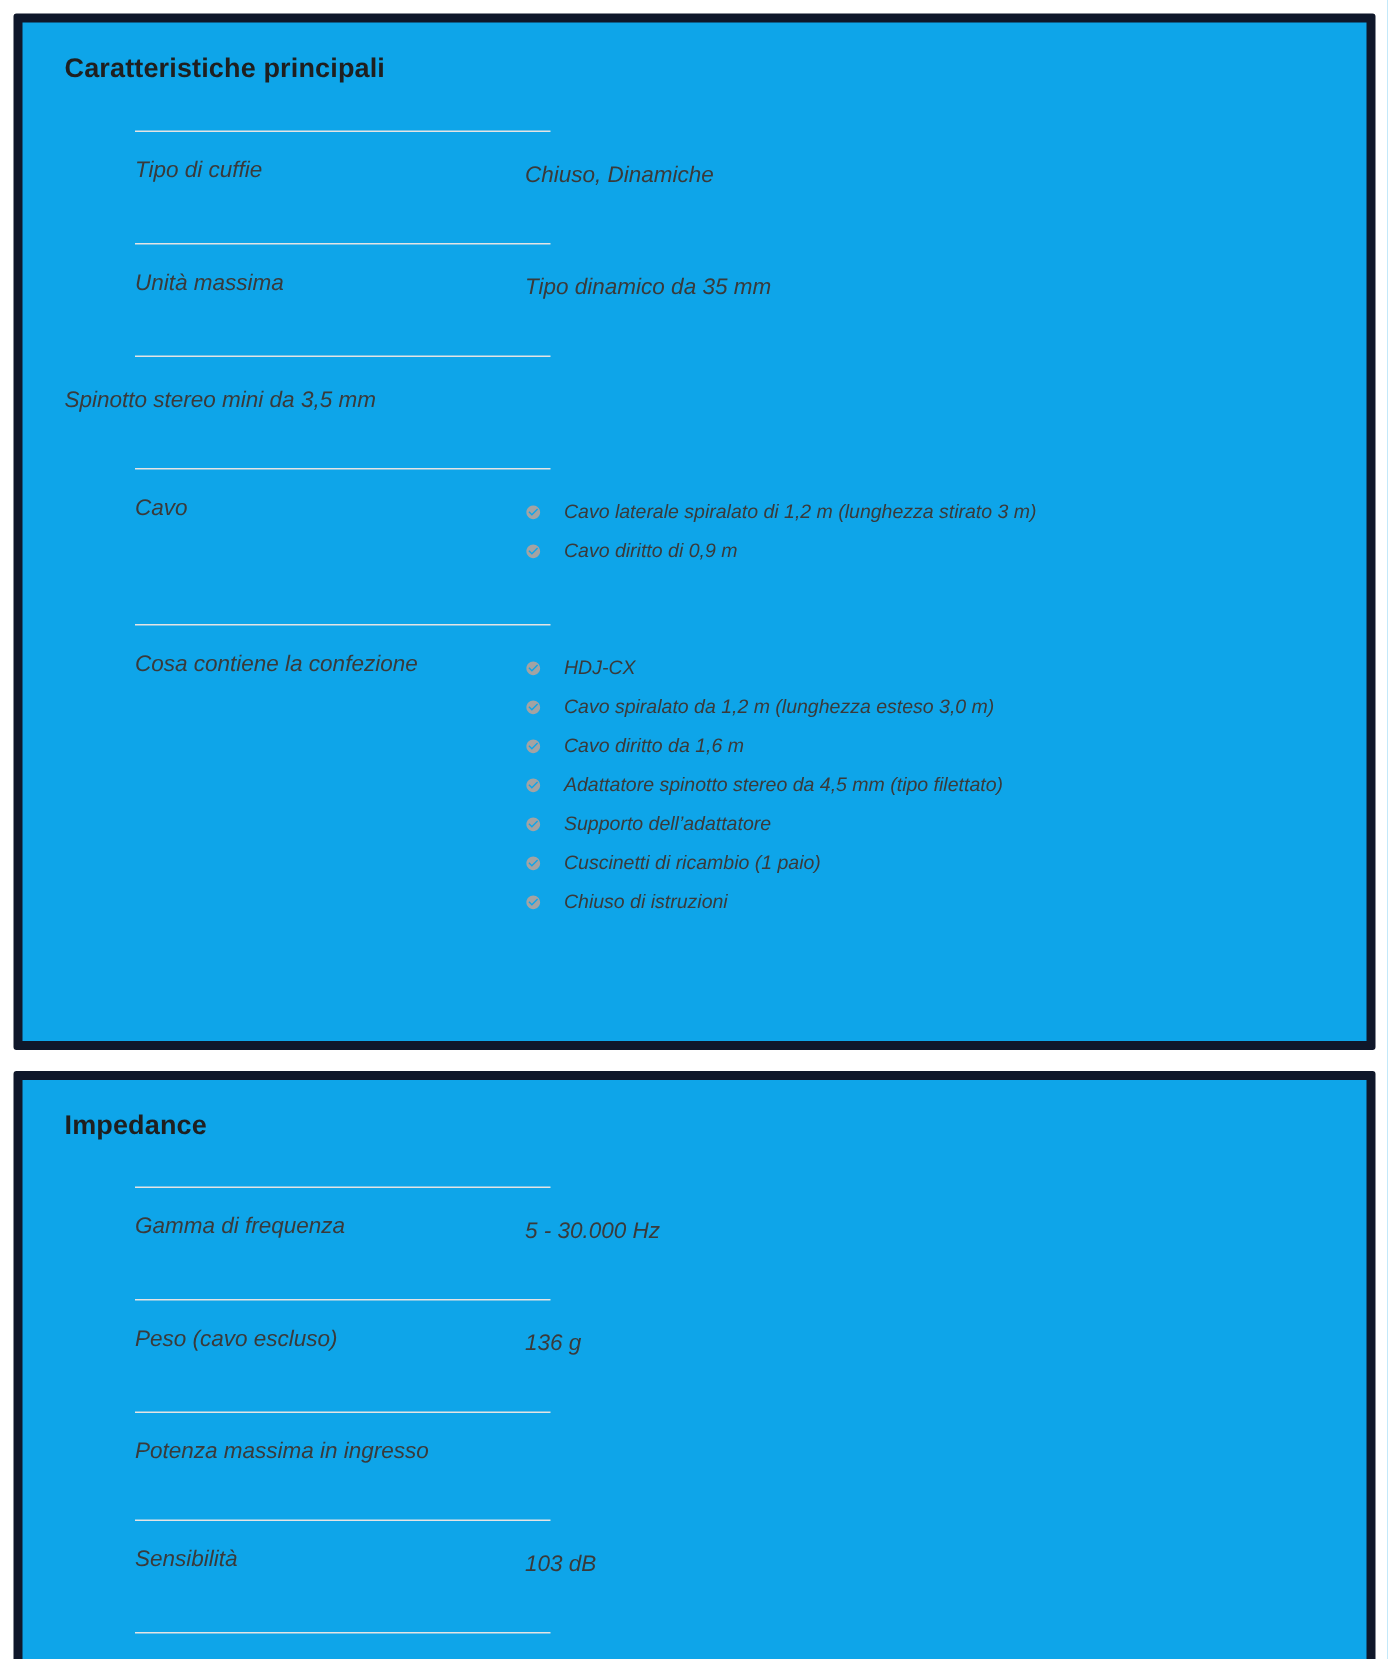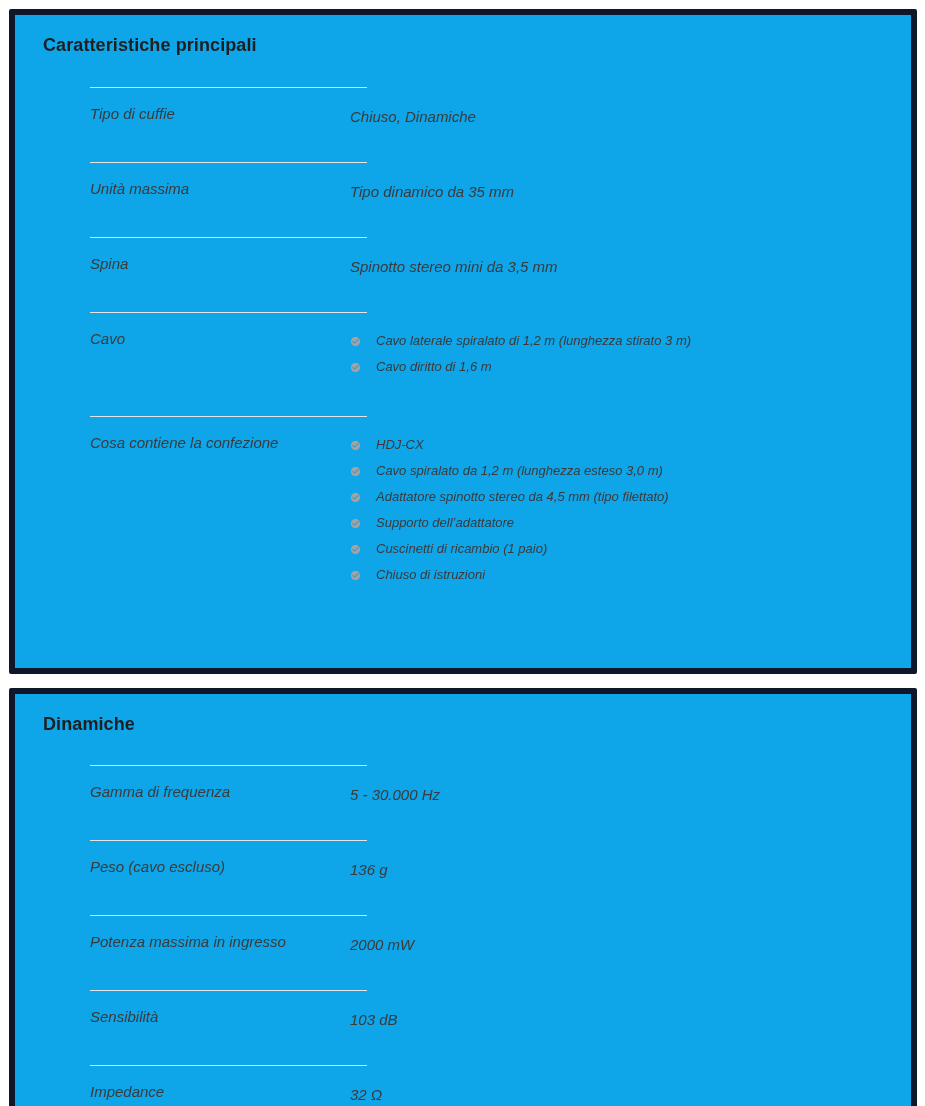--- a/index.html
+++ b/index.html
@@ -102,41 +102,40 @@
         <div class="spec-row">
           <div class="row-divider"></div>
           <div class="row-content">
             <div class="row-label">Unità massima</div>
             <div class="row-value">Tipo dinamico da 35 mm</div>
           </div>
         </div>
         <div class="spec-row">
           <div class="row-divider"></div>
           <div class="row-content">
-            <div class="row-label">Spina</div>
             <div class="row-value">Spinotto stereo mini da 3,5 mm</div>
           </div>
         </div>
         <div class="spec-row">
           <div class="row-divider"></div>
           <div class="row-content">
             <div class="row-label">Cavo</div>
             <div class="row-value">
               <ul class="bullet-list">
                 <li>
                   <svg viewBox="0 0 24 24" class="check-icon">
                     <path fill="#a3a3a3" d="M12 2C6.48 2 2 6.48 2 12s4.48 10 10 10 10-4.48 10-10S17.52 2 12 2zm-2 15l-5-5 1.41-1.41L10 14.17l7.59-7.59L19 8l-9 9z"></path>
                   </svg>
                   <span>Cavo laterale spiralato di 1,2 m (lunghezza stirato 3 m)</span>
                 </li>
                 <li>
                   <svg viewBox="0 0 24 24" class="check-icon">
                     <path fill="#a3a3a3" d="M12 2C6.48 2 2 6.48 2 12s4.48 10 10 10 10-4.48 10-10S17.52 2 12 2zm-2 15l-5-5 1.41-1.41L10 14.17l7.59-7.59L19 8l-9 9z"></path>
                   </svg>
-                  <span>Cavo diritto di 1,6 m</span>
+                  <span>Cavo diritto di 0,9 m</span>
                 </li>
               </ul>
             </div>
           </div>
         </div>
         <div class="spec-row">
           <div class="row-divider"></div>
           <div class="row-content">
             <div class="row-label">Cosa contiene la confezione</div>
             <div class="row-value">
@@ -150,20 +149,26 @@
                 <li>
                   <svg viewBox="0 0 24 24" class="check-icon">
                     <path fill="#a3a3a3" d="M12 2C6.48 2 2 6.48 2 12s4.48 10 10 10 10-4.48 10-10S17.52 2 12 2zm-2 15l-5-5 1.41-1.41L10 14.17l7.59-7.59L19 8l-9 9z"></path>
                   </svg>
                   <span>Cavo spiralato da 1,2 m (lunghezza esteso 3,0 m)</span>
                 </li>
                 <li>
                   <svg viewBox="0 0 24 24" class="check-icon">
                     <path fill="#a3a3a3" d="M12 2C6.48 2 2 6.48 2 12s4.48 10 10 10 10-4.48 10-10S17.52 2 12 2zm-2 15l-5-5 1.41-1.41L10 14.17l7.59-7.59L19 8l-9 9z"></path>
                   </svg>
+                  <span>Cavo diritto da 1,6 m</span>
+                </li>
+                <li>
+                  <svg viewBox="0 0 24 24" class="check-icon">
+                    <path fill="#a3a3a3" d="M12 2C6.48 2 2 6.48 2 12s4.48 10 10 10 10-4.48 10-10S17.52 2 12 2zm-2 15l-5-5 1.41-1.41L10 14.17l7.59-7.59L19 8l-9 9z"></path>
+                  </svg>
                   <span>Adattatore spinotto stereo da 4,5 mm (tipo filettato)</span>
                 </li>
                 <li>
                   <svg viewBox="0 0 24 24" class="check-icon">
                     <path fill="#a3a3a3" d="M12 2C6.48 2 2 6.48 2 12s4.48 10 10 10 10-4.48 10-10S17.52 2 12 2zm-2 15l-5-5 1.41-1.41L10 14.17l7.59-7.59L19 8l-9 9z"></path>
                   </svg>
                   <span>Supporto dell’adattatore</span>
                 </li>
                 <li>
                   <svg viewBox="0 0 24 24" class="check-icon">
@@ -178,41 +183,40 @@
                   <span>Chiuso di istruzioni</span>
                 </li>
               </ul>
             </div>
           </div>
         </div>
       </div>
   </section>
 
   <section class="card">
-    <h2 class="card-title">Dinamiche</h2>
+    <h2 class="card-title">Impedance</h2>
     <div class="rows">
         <div class="spec-row">
           <div class="row-divider"></div>
           <div class="row-content">
             <div class="row-label">Gamma di frequenza</div>
             <div class="row-value">5 - 30.000 Hz</div>
           </div>
         </div>
         <div class="spec-row">
           <div class="row-divider"></div>
           <div class="row-content">
             <div class="row-label">Peso (cavo escluso)</div>
             <div class="row-value">136 g</div>
           </div>
         </div>
         <div class="spec-row">
           <div class="row-divider"></div>
           <div class="row-content">
             <div class="row-label">Potenza massima in ingresso</div>
-            <div class="row-value">2000 mW</div>
           </div>
         </div>
         <div class="spec-row">
           <div class="row-divider"></div>
           <div class="row-content">
             <div class="row-label">Sensibilità</div>
             <div class="row-value">103 dB</div>
           </div>
         </div>
         <div class="spec-row">

